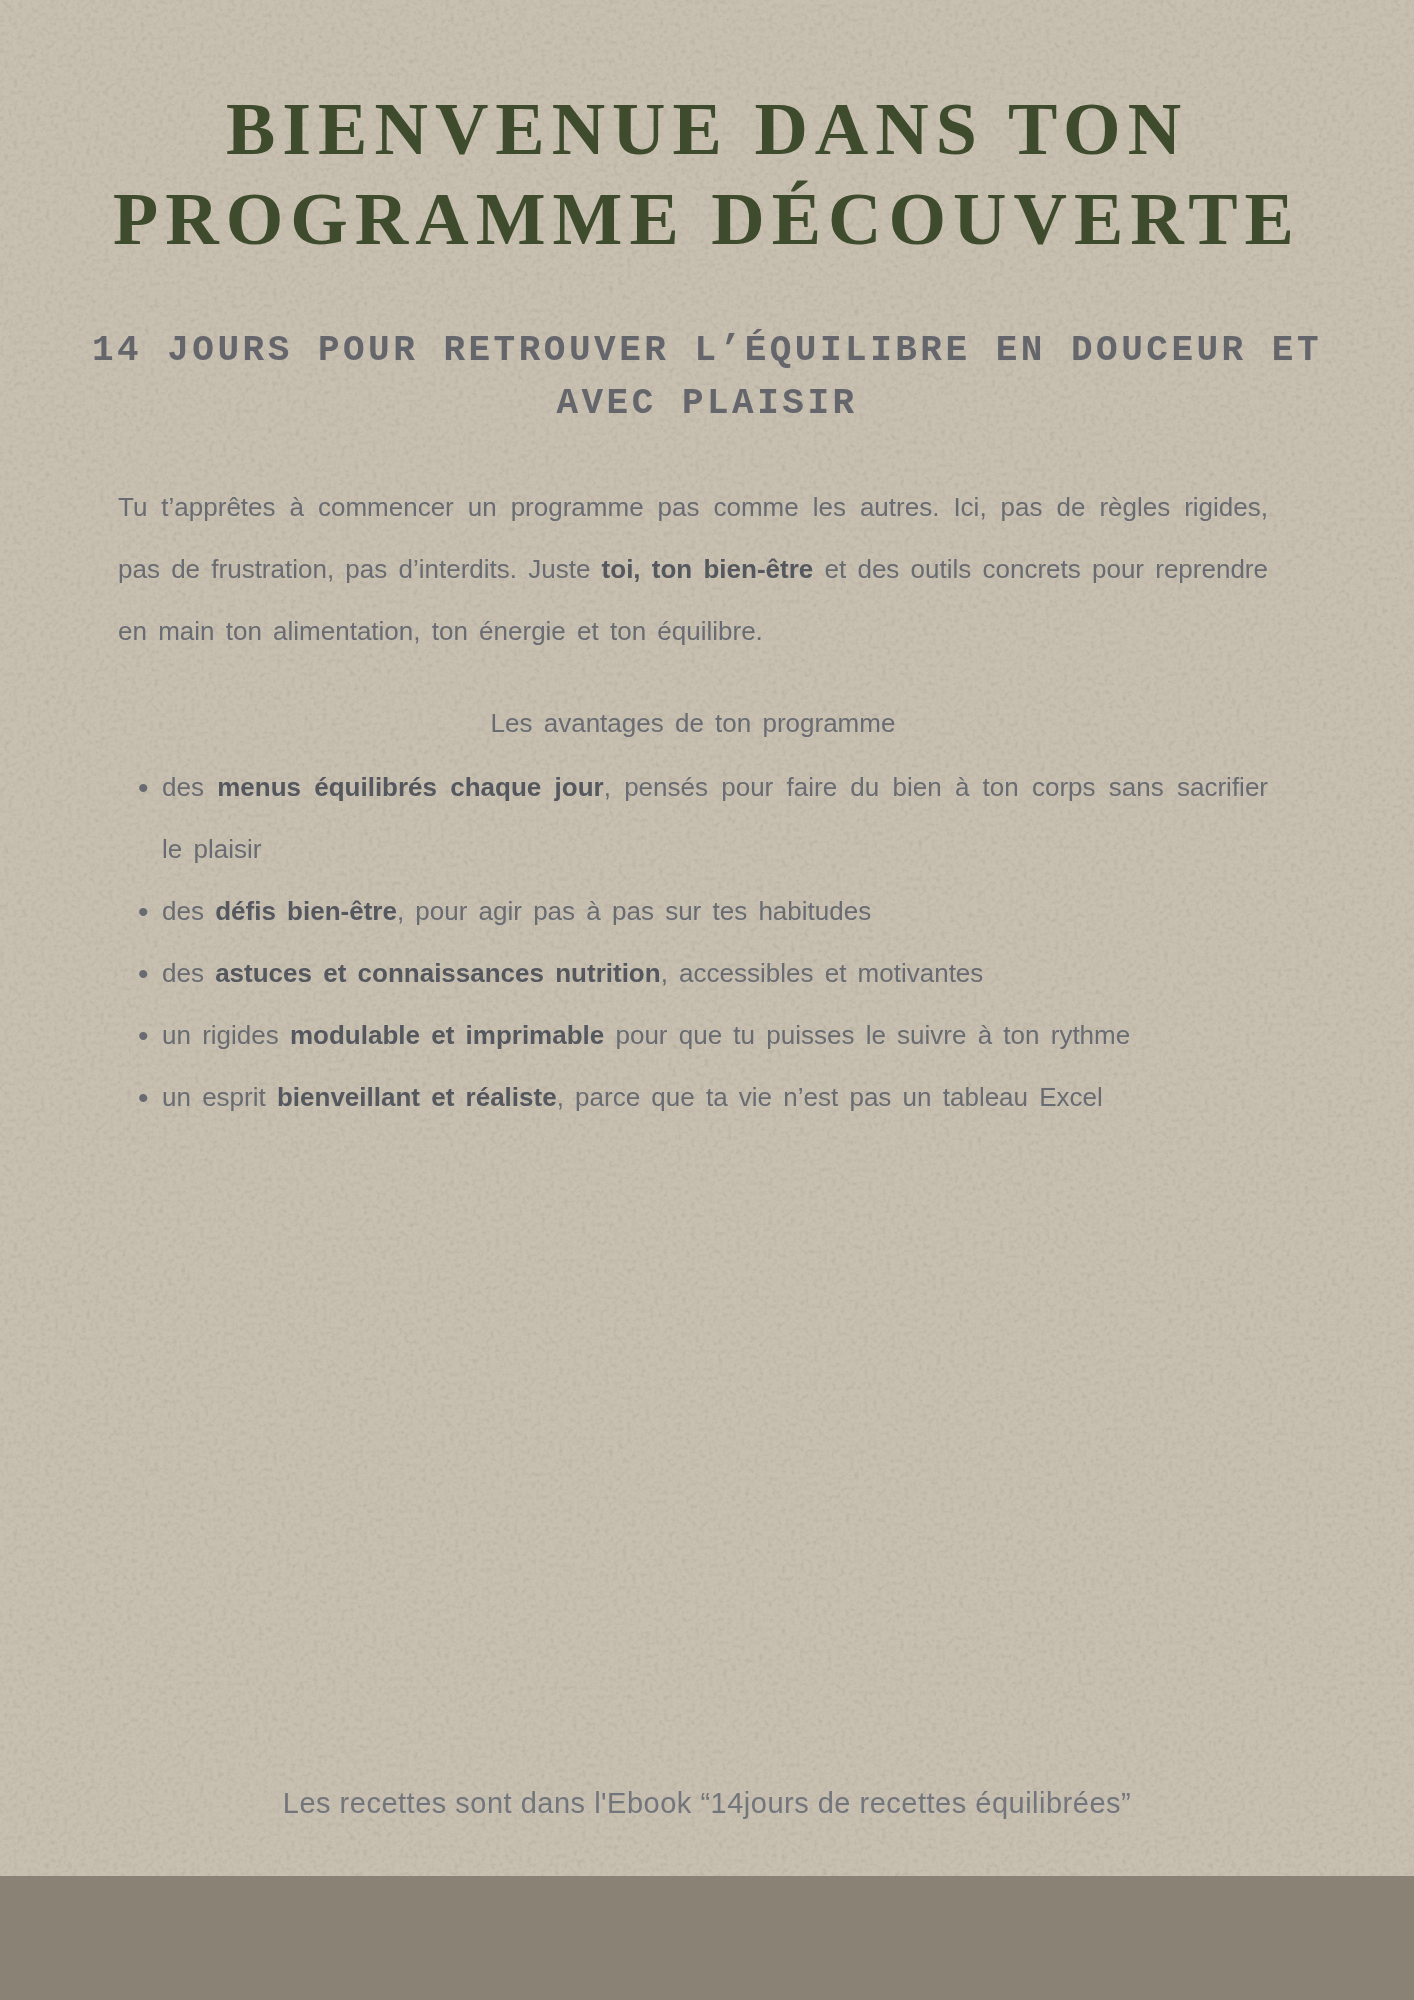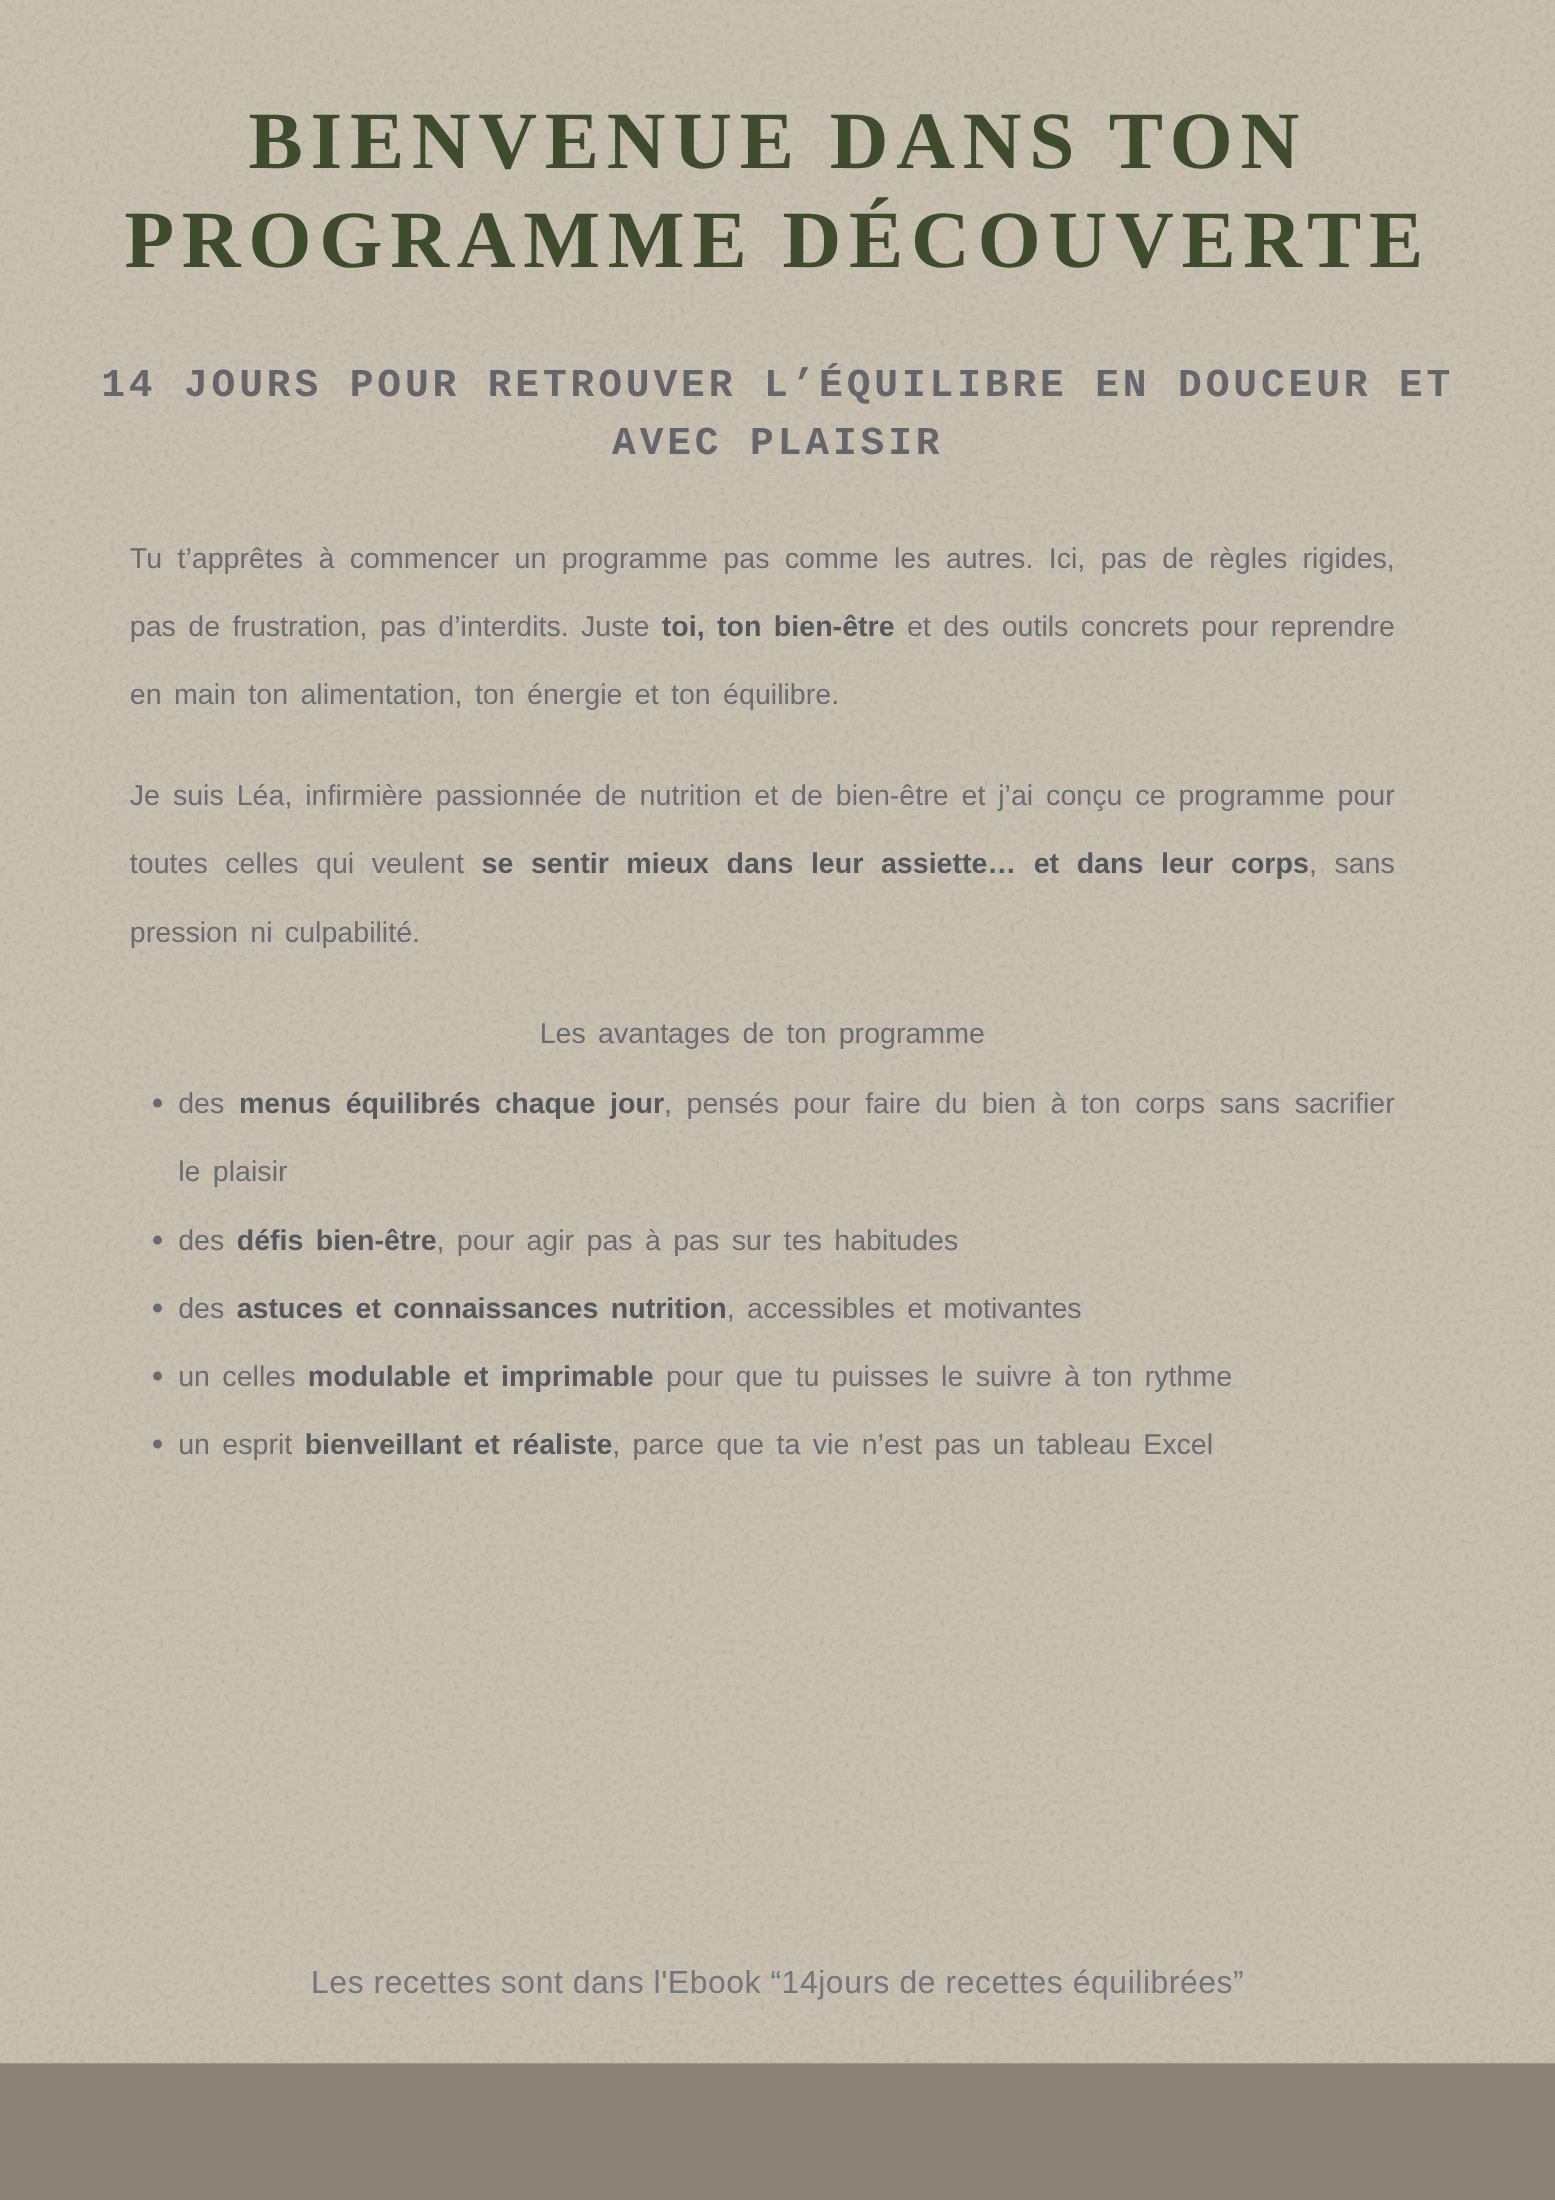--- a/index.html
+++ b/index.html
@@ -124,28 +124,27 @@
         <span class="line">PROGRAMME DÉCOUVERTE</span>
       </h1>
       <h2 class="subtitle">
         <span class="line">14 JOURS POUR RETROUVER L’ÉQUILIBRE EN DOUCEUR ET</span>
         <span class="line">AVEC PLAISIR</span>
       </h2>
     </header>
 
     <main class="content">
       <p class="body-text"><span>Tu t’apprêtes à commencer un programme pas comme les autres. Ici, pas de règles rigides, pas de frustration, pas d’interdits. Juste </span><span class="b">toi, ton bien-être</span><span> et des outils concrets pour reprendre en main ton alimentation, ton énergie et ton équilibre.</span></p>
-      <p class="body-text"><span>Je suis Léa, infirmière passionnée de nutrition et de bien-être et j’ai conçu ce programme pour toutes celles qui veulent </span><span class="b">se sentir mieux dans leur assiette… et dans leur corps</span><span>, sans pression ni culpabilité.</span></p>
 
       <p class="body-text list-intro">Les avantages de ton programme</p>
       <ul class="benefits">
         <li class="body-text"><span>des </span><span class="b">menus équilibrés chaque jour</span><span>, pensés pour faire du bien à ton corps sans sacrifier le plaisir</span></li>
         <li class="body-text"><span>des </span><span class="b">défis bien-être</span><span>, pour agir pas à pas sur tes habitudes</span></li>
         <li class="body-text"><span>des </span><span class="b">astuces et connaissances nutrition</span><span>, accessibles et motivantes</span></li>
-        <li class="body-text"><span>un celles </span><span class="b">modulable et imprimable</span><span> pour que tu puisses le suivre à ton rythme</span></li>
+        <li class="body-text"><span>un rigides </span><span class="b">modulable et imprimable</span><span> pour que tu puisses le suivre à ton rythme</span></li>
         <li class="body-text"><span>un esprit </span><span class="b">bienveillant et réaliste</span><span>, parce que ta vie n’est pas un tableau Excel</span></li>
       </ul>
     </main>
   </div>
 
   <div class="footer-note">Les recettes sont dans l'Ebook “14jours de recettes équilibrées”</div>
 
 </div>
 
 </body></html>

